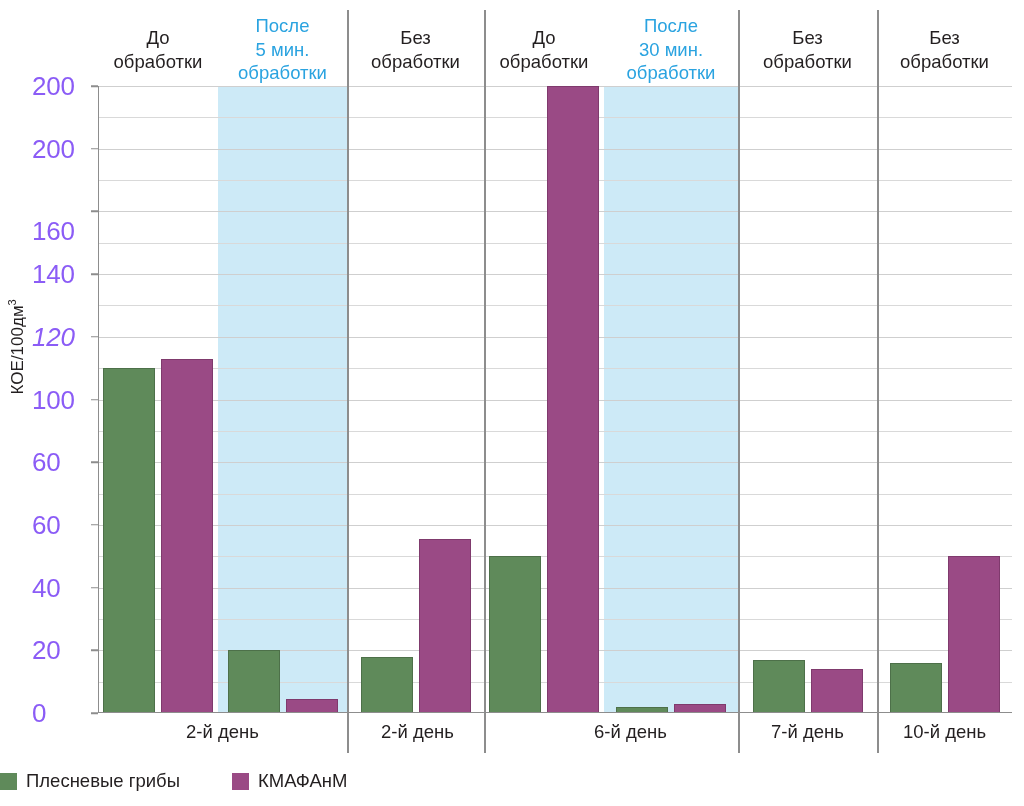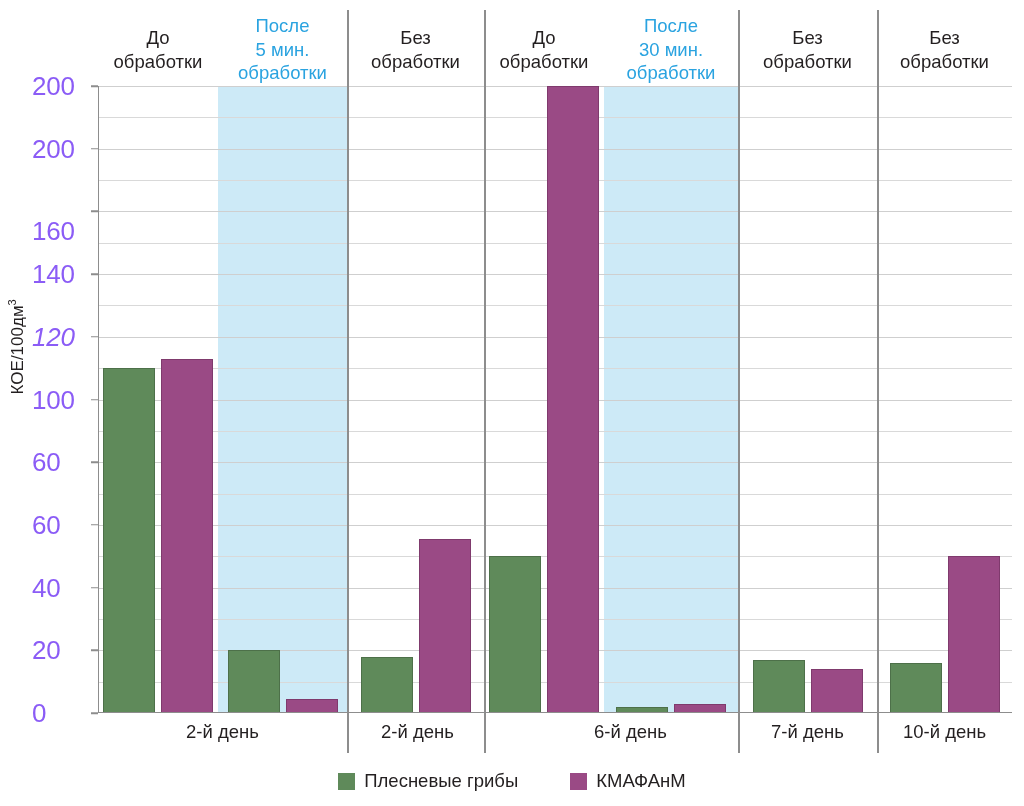--- a/index.html
+++ b/index.html
@@ -123,21 +123,21 @@
     top: 713px;
     height: 40px;
   }
 
   
   .legend {
     position: absolute;
     top: 770px;
     left: 0; right: 0;
     display: flex;
-    justify-content: center;
+    justify-content: flex-start;
     gap: 52px;
     align-items: center;
   }
   .legend-item { display: flex; align-items: center; gap: 9px; }
   .legend-swatch { width: 17px; height: 17px; display: block; }
   .legend-swatch.green { background: #5f8a5a; }
   .legend-swatch.purple { background: #9a4a85; }
   .legend-label { font-size: 18.5px; color: #231f20; }
 </style>
 </head>

